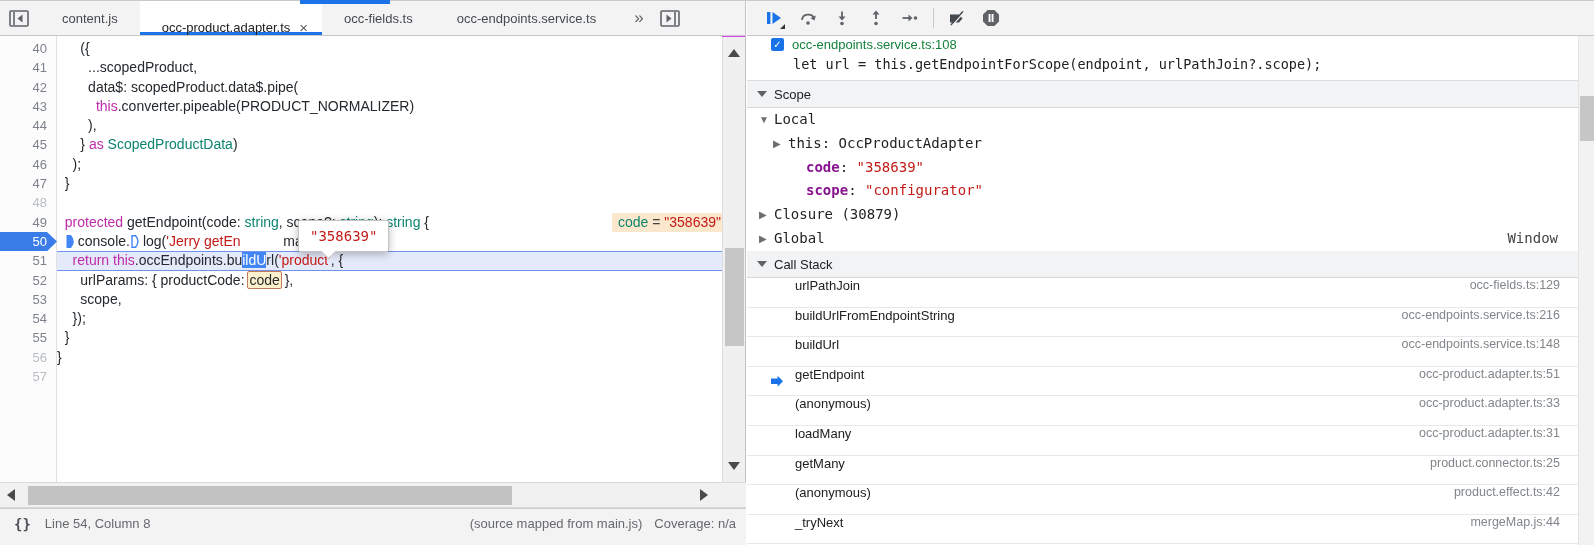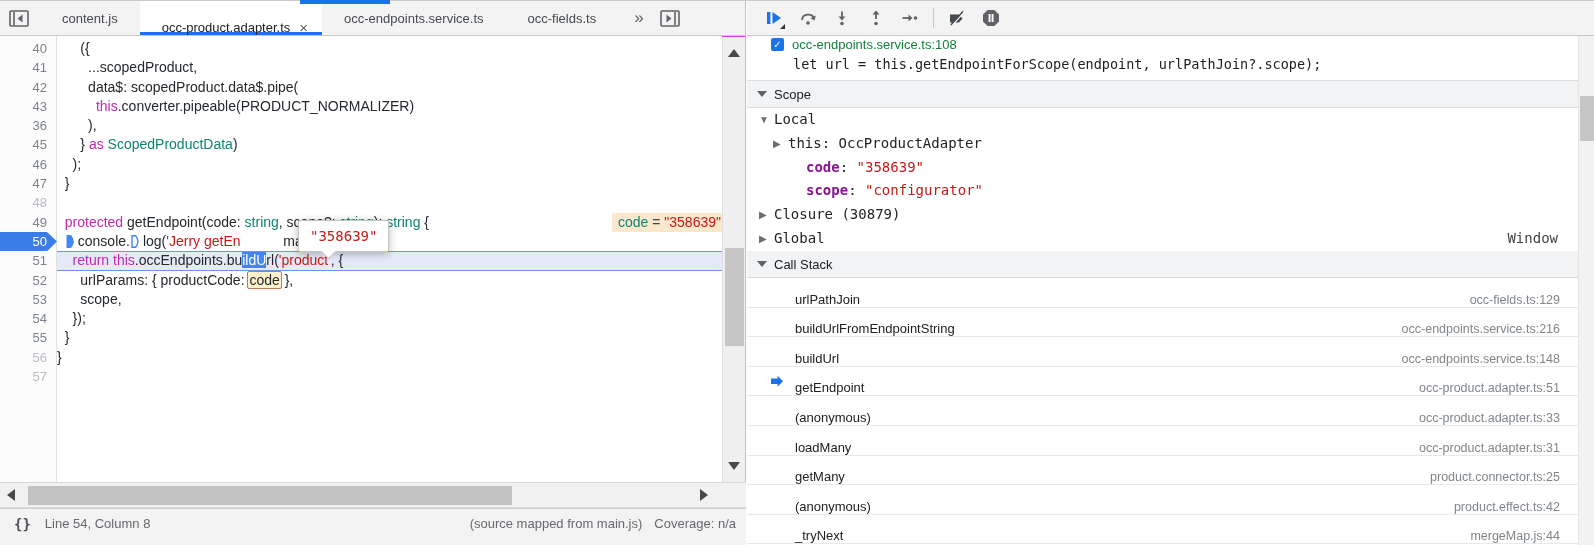--- a/index.html
+++ b/index.html
@@ -84,21 +84,21 @@
   .scope-list { position:absolute; top:107px; left:0; right:16px; }
   .srow { height:23.8px; line-height:23.8px; font-family:"DejaVu Sans Mono", monospace; font-size:14px; color:#222; white-space:pre; display:flex; cursor:default; }
   .srow.ind0 { padding-left:12px; } .srow.ind1 { padding-left:26px; } .srow.ind2 { padding-left:44px; }
   .sarr { display:inline-block; width:15px; color:#6e6e6e; font-size:10px; font-family:"Liberation Sans", sans-serif; }
   .sname.prop { color:#881391; font-weight:bold; }
   .sval.str { color:#c41a16; } .sval.obj { color:#222; }
   .sright { flex:1; text-align:right; padding-right:20px; color:#444; }
 
   .cs-header { position:absolute; top:250px; left:0; right:16px; height:27px;align-items:center; }
   .cs-list { position:absolute; top:277px; left:0; right:16px; }
-  .frow { position:relative; height:29.6px; border-bottom:1px solid #e9e9e9; display:flex; align-items:flex-end; font-size:13px; cursor:pointer; background:#fff; }
+  .frow { position:relative; height:29.6px; border-bottom:1px solid #e9e9e9; display:flex; align-items:flex-start; font-size:13px; cursor:pointer; background:#fff; }
   .fname { margin-left:48px; color:#202124; }
   .floc { flex:1; text-align:right; padding-right:18px; color:#80868b; font-size:12.5px; }
   .cur-arrow { position:absolute; left:24px; top:9px; width:12px; height:11px; background:#1a73e8; clip-path:polygon(0 25%,55% 25%,55% 0,100% 50%,55% 100%,55% 75%,0 75%); }
 
   .rscroll { position:absolute; top:35px; right:0; width:16px; bottom:0; background:#f2f2f2; border-left:1px solid #e4e4e4; }
   .rscroll .thumb { position:absolute; top:60px; left:1px; width:14px; height:45px; background:#c6c6c6; }
 
   svg { display:block; }
 </style>
 </head>
@@ -121,24 +121,24 @@
         </span>
       </div>
       <div class="tab" style="margin-left:2px">
         <span>content.js</span>
       </div>
       <div class="tab active">
         <span>occ-product.adapter.ts</span>
         <span class="close">×</span>
       </div>
       <div class="tab">
+        <span>occ-fields.ts</span>
+      </div>
+      <div class="tab">
         <span>occ-endpoints.service.ts</span>
-      </div>
-      <div class="tab">
-        <span>occ-fields.ts</span>
       </div>
       <div class="tab-overflow">»</div>
       <div class="panel-toggle">
         <span>
           <svg width="20" height="17" viewBox="0 0 20 17">
               <rect x="1" y="1" width="18" height="15" rx="1" fill="none" stroke="#5f6368" stroke-width="1.6"></rect>
               <line x1="15" y1="2" x2="15" y2="15" stroke="#5f6368" stroke-width="1.6"></line>
               <path d="M6.5 4.5 L11.5 8.5 L6.5 12.5 Z" fill="#5f6368"></path>
             </svg>
         </span>
@@ -158,21 +158,21 @@
           </div>
           <div class="crow">
             <div class="gut">42</div>
             <div class="cc"><span class="tk-d">        data$: scopedProduct.data$.pipe(</span></div>
           </div>
           <div class="crow">
             <div class="gut">43</div>
             <div class="cc"><span class="tk-d">          </span><span class="tk-k">this</span><span class="tk-d">.converter.pipeable(PRODUCT_NORMALIZER)</span></div>
           </div>
           <div class="crow">
-            <div class="gut">36</div>
+            <div class="gut">44</div>
             <div class="cc"><span class="tk-d">        ),</span></div>
           </div>
           <div class="crow">
             <div class="gut">45</div>
             <div class="cc"><span class="tk-d">      } </span><span class="tk-k">as</span><span class="tk-d"> </span><span class="tk-t">ScopedProductData</span><span class="tk-d">)</span></div>
           </div>
           <div class="crow">
             <div class="gut">46</div>
             <div class="cc"><span class="tk-d">    );</span></div>
           </div>

